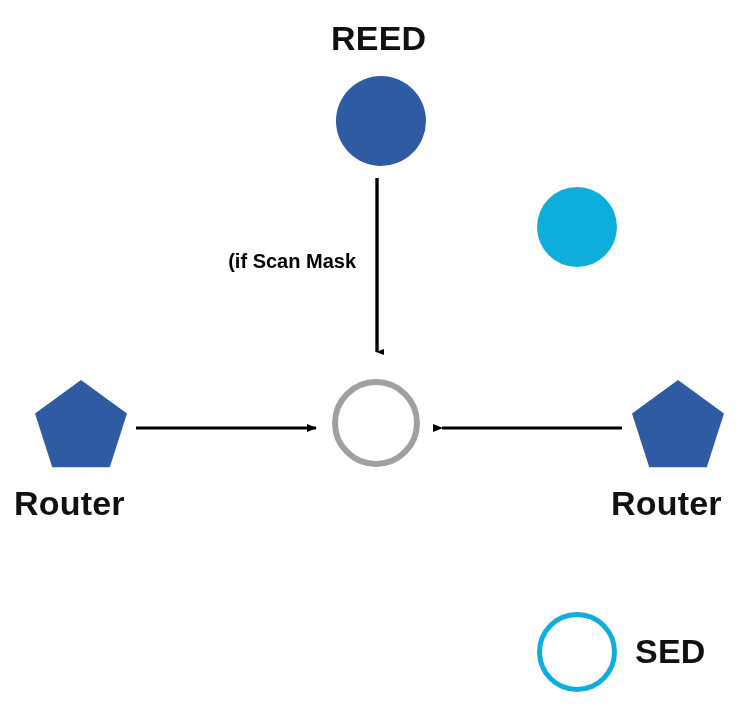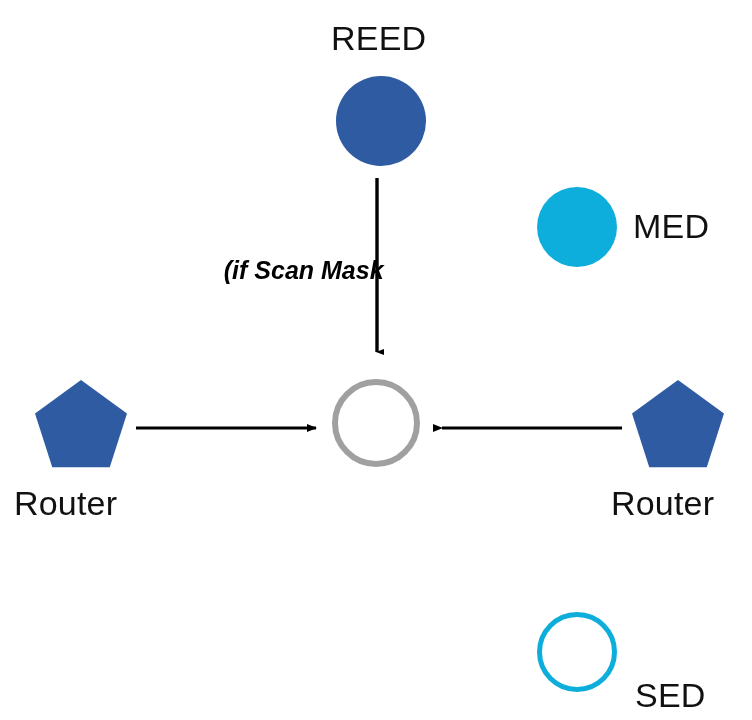--- a/index.html
+++ b/index.html
@@ -12,31 +12,30 @@
     width: 752px;
     height: 720px;
     background: #ffffff;
     font-family: "Liberation Sans", sans-serif;
     overflow: hidden;
   }
   .node-label {
     position: absolute;
     color: #111111;
     font-size: 34px;
-    font-weight: 400;
+    font-weight: 700;
     letter-spacing: 0.2px;
     white-space: nowrap;
     line-height: 1;
   }
   .edge-label {
     position: absolute;
     color: #000000;
-    font-style: italic;
     font-weight: 700;
-    font-size: 25px;
+    font-size: 20px;
     line-height: 1.18;
     white-space: pre;
     text-align: center;
   }
   .shape {
     position: absolute;
   }
   .disc {
     border-radius: 50%;
   }
@@ -68,21 +67,20 @@
     </defs>
     <line x1="377" y1="178" x2="377" y2="352" stroke="#000000" stroke-width="3.4" marker-end="url(#arrowDown)"></line>
   </svg>
 
   <div class="edge-label" style="left:196px; top:226px; width:170px;">
     <span>(if Scan Mask</span><br>
   </div>
 
   <div class="shape disc" style="left:537px; top:187px; width:80px; height:80px; background:#0DAEDB;"></div>
 
-  <div class="node-label" style="left:633px; top:209px;">MED</div>
 
   <svg class="shape" style="left:33px; top:378px; width:96px; height:92px;" viewBox="0 0 100 96">
     <polygon points="50,2 98,37 80,93 20,93 2,37" fill="#2F5BA3"></polygon>
   </svg>
 
   <div class="node-label" style="left:14px; top:486px;">Router</div>
 
 
   <svg class="edge" style="left:0px; top:0px; width:752px; height:720px;" viewBox="0 0 752 720">
     <line x1="136" y1="428" x2="316" y2="428" stroke="#000000" stroke-width="3.2" marker-end="url(#arrowRight)"></line>
@@ -95,15 +93,15 @@
   </svg>
 
   <svg class="shape" style="left:630px; top:378px; width:96px; height:92px;" viewBox="0 0 100 96">
     <polygon points="50,2 98,37 80,93 20,93 2,37" fill="#2F5BA3"></polygon>
   </svg>
 
   <div class="node-label" style="left:611px; top:486px;">Router</div>
 
   <div class="shape disc" style="left:537px; top:612px; width:80px; height:80px; border:5px solid #0DAEDB; box-sizing:border-box; background:#ffffff;"></div>
 
-  <div class="node-label" style="left:635px; top:634px;margin-top:44px;">SED</div>
+  <div class="node-label" style="left:635px; top:634px;">SED</div>
 
 </div>
 
 </body></html>

